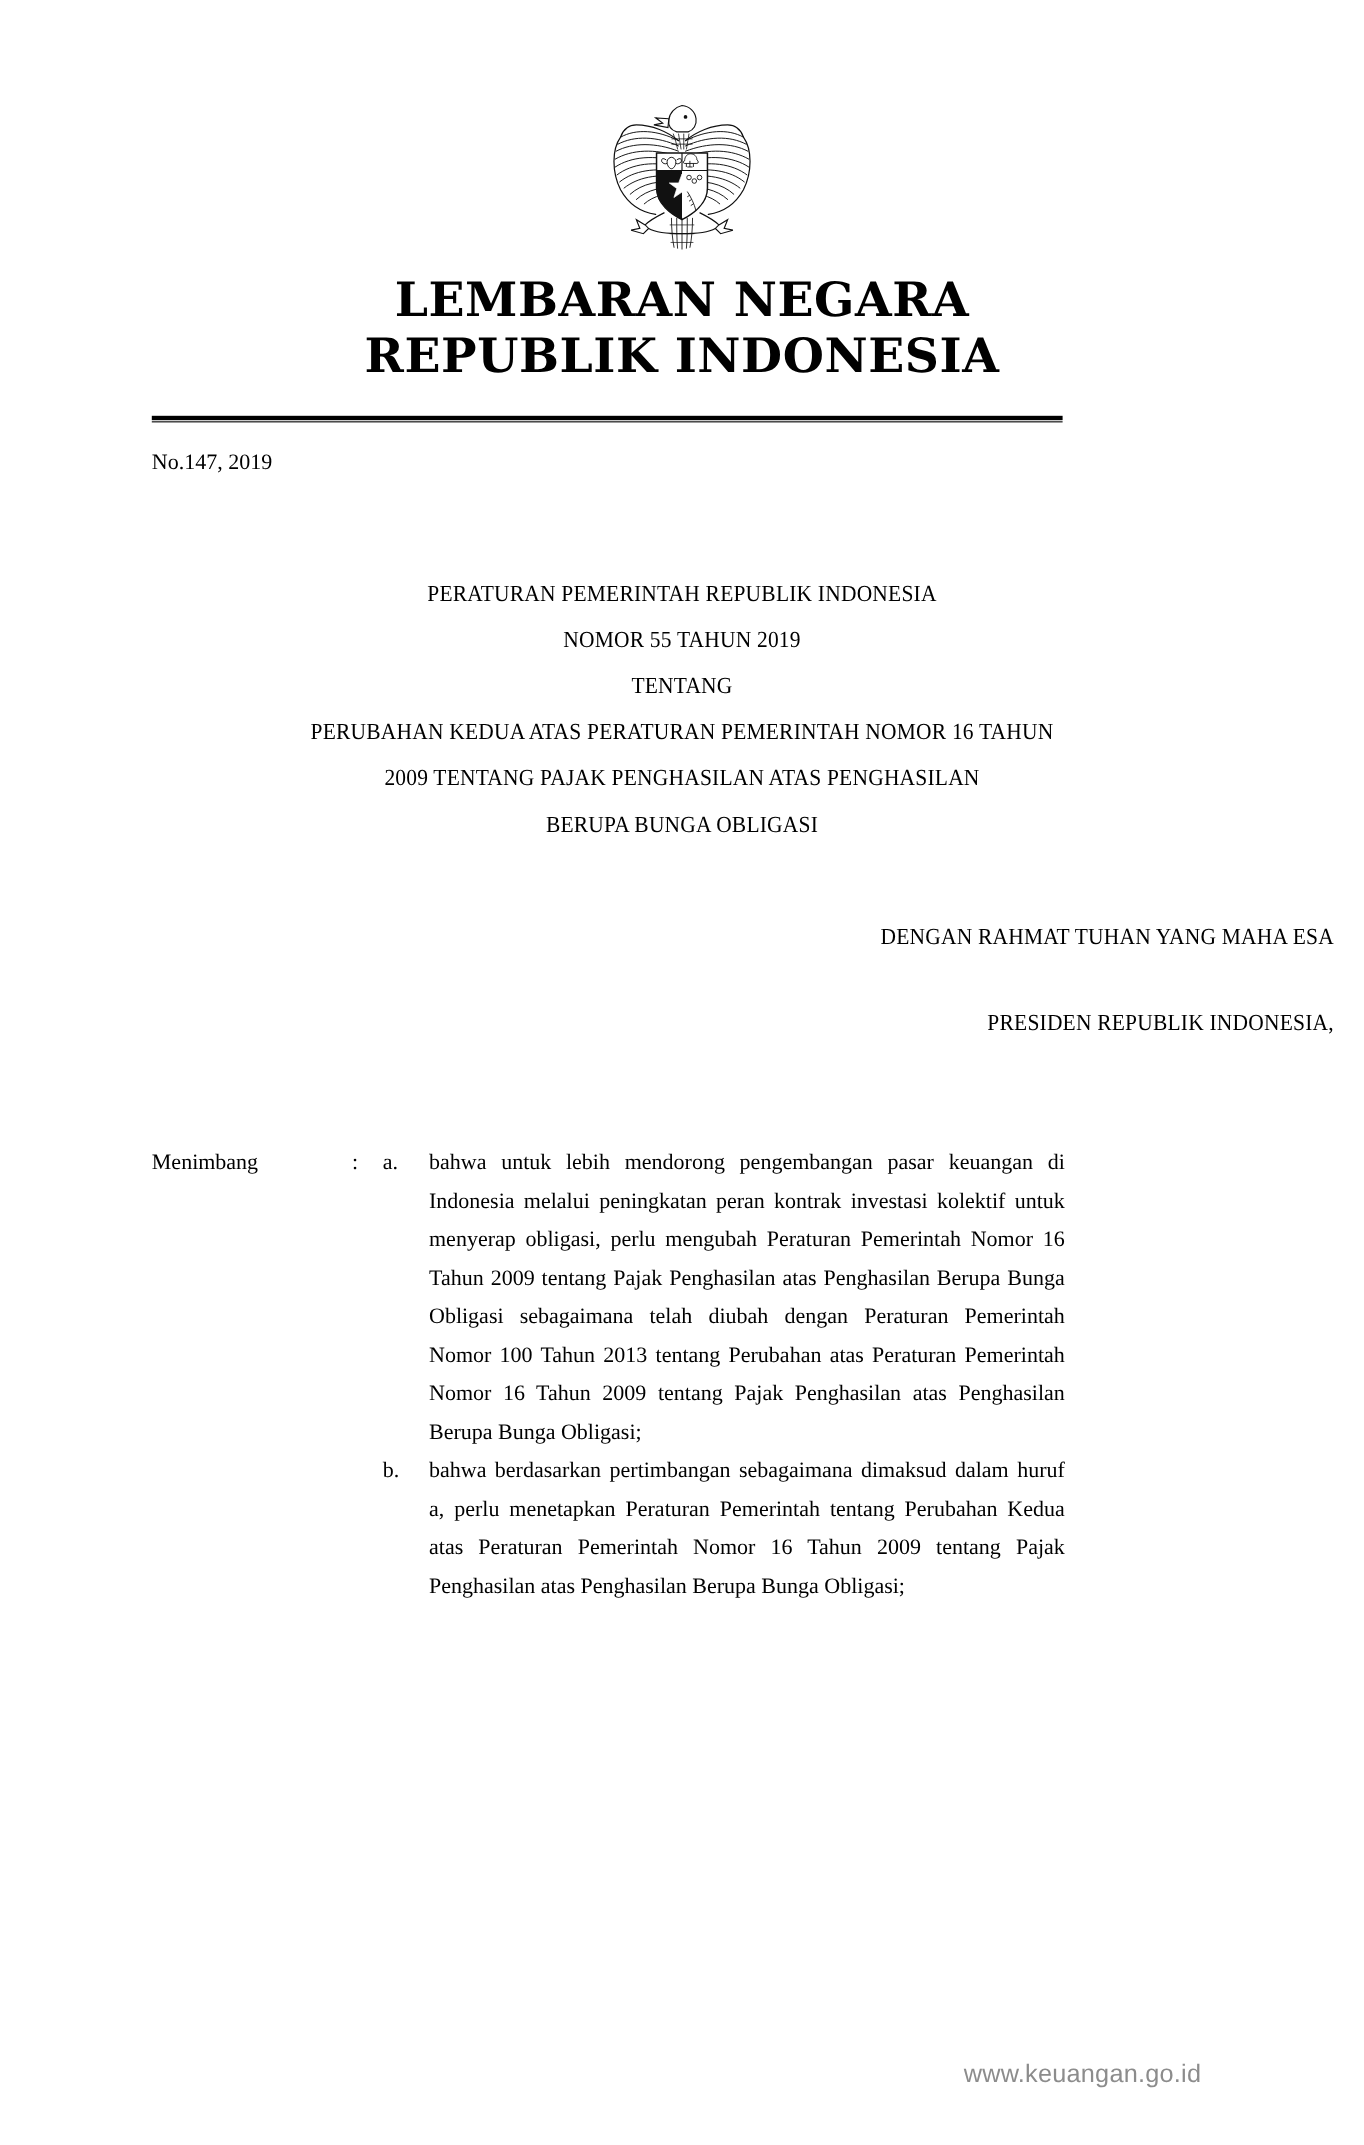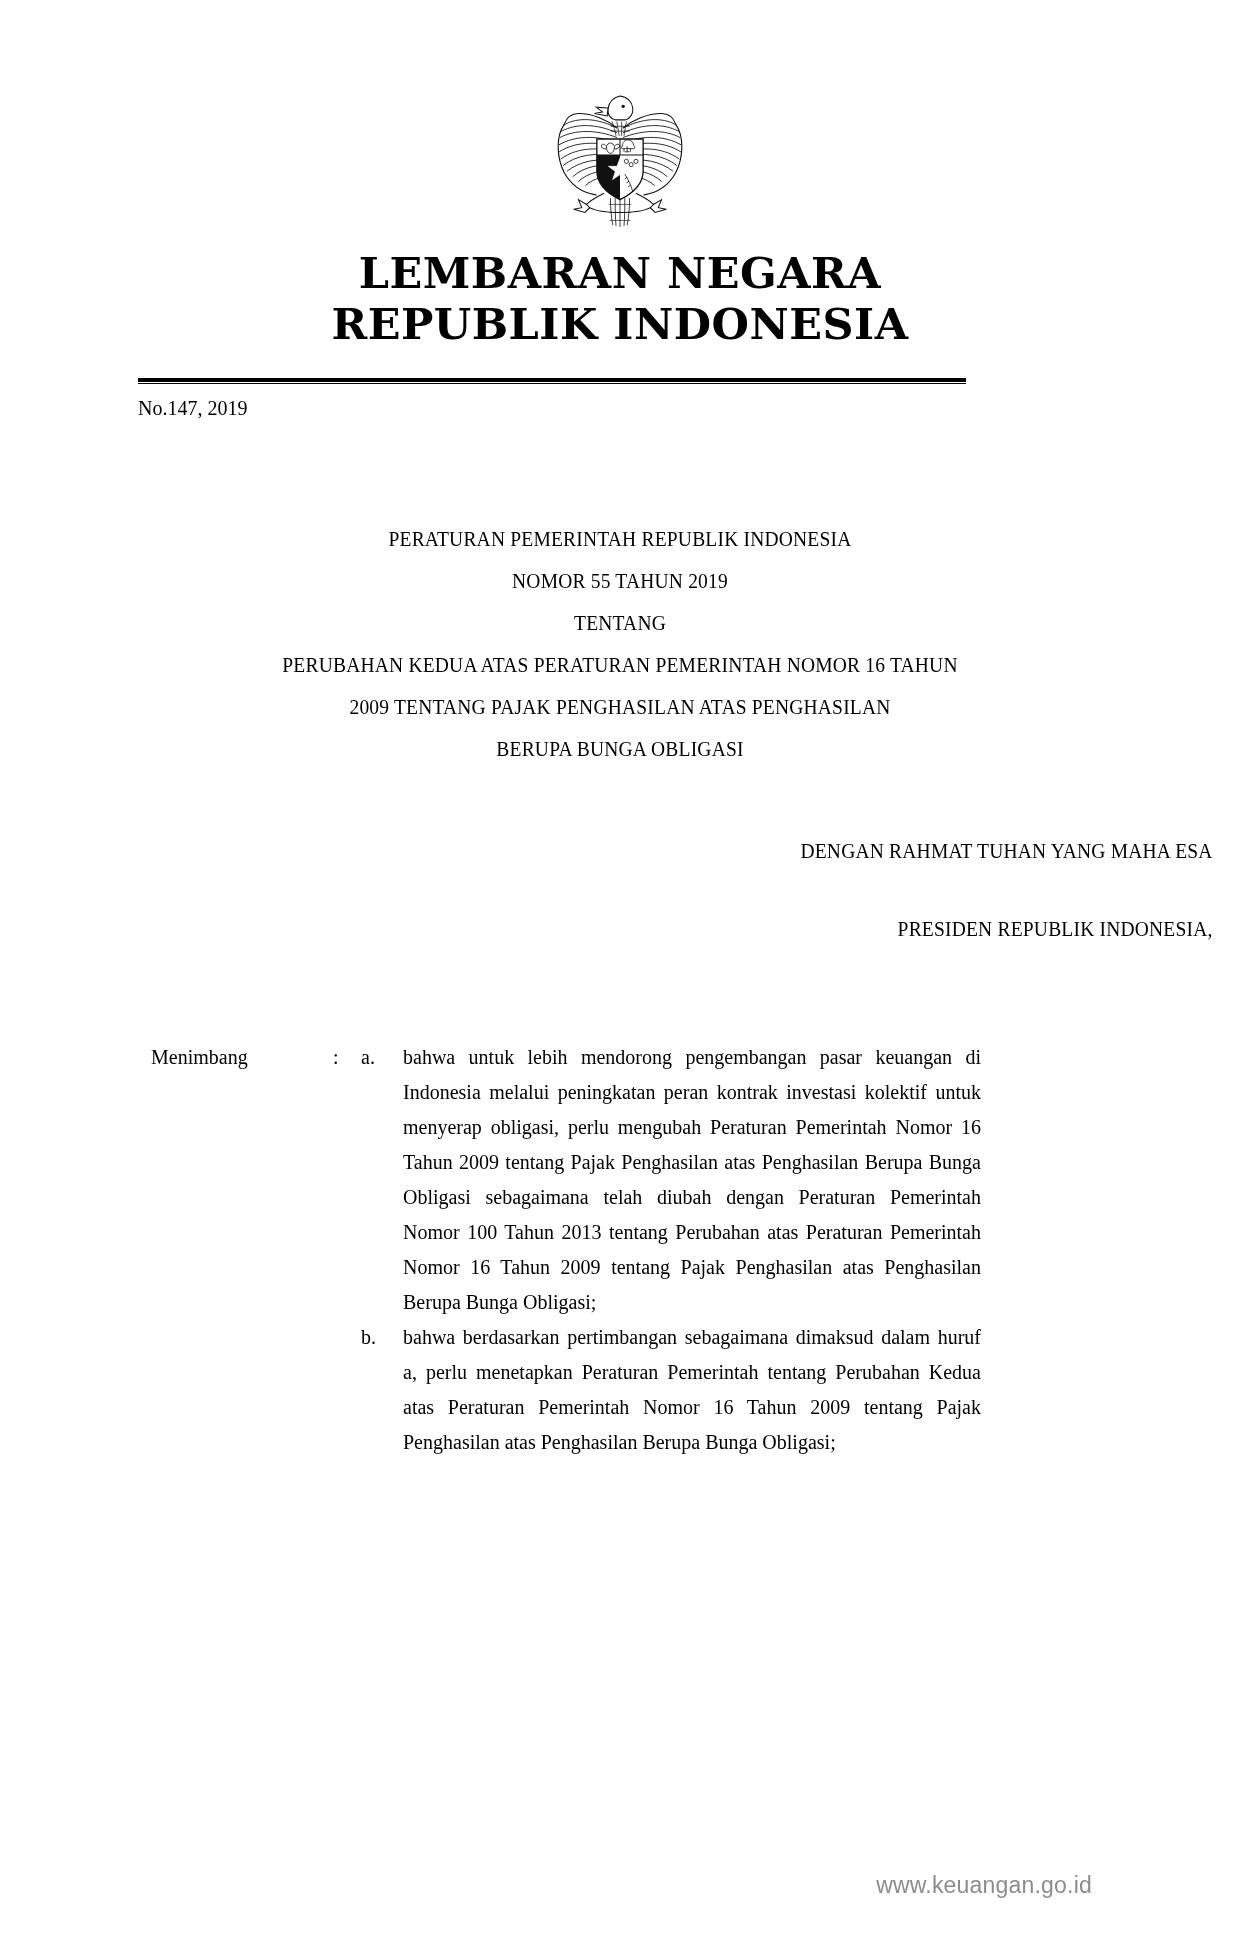--- a/index.html
+++ b/index.html
@@ -73,21 +73,21 @@
     height: 1px;
     background: #000000;
     width: 100%;
     margin-top: 1px;
   }
 
   
   .gaz-row {
     position: absolute;
     left: 138px;
-    top: 393px;
+    top: 405px;
     width: 830px;
     display: flex;
     align-items: flex-start;
   }
   .gaz-number {
     width: 205px;
     flex: 0 0 205px;
     font-size: 20px;
     line-height: 30px;
     white-space: nowrap;
@@ -135,21 +135,20 @@
     white-space: nowrap;
   }
   .subtitle-block .s-gap { height: 36px; }
 
   
   .considering {
     position: absolute;
     left: 138px;
     top: 1040px;
     width: 830px;
-    margin-left: 13px;
   }
   .cons-row {
     display: flex;
     align-items: flex-start;
   }
   .cons-label {
     flex: 0 0 182px;
     width: 182px;
     font-size: 20px;
     line-height: 35px;

